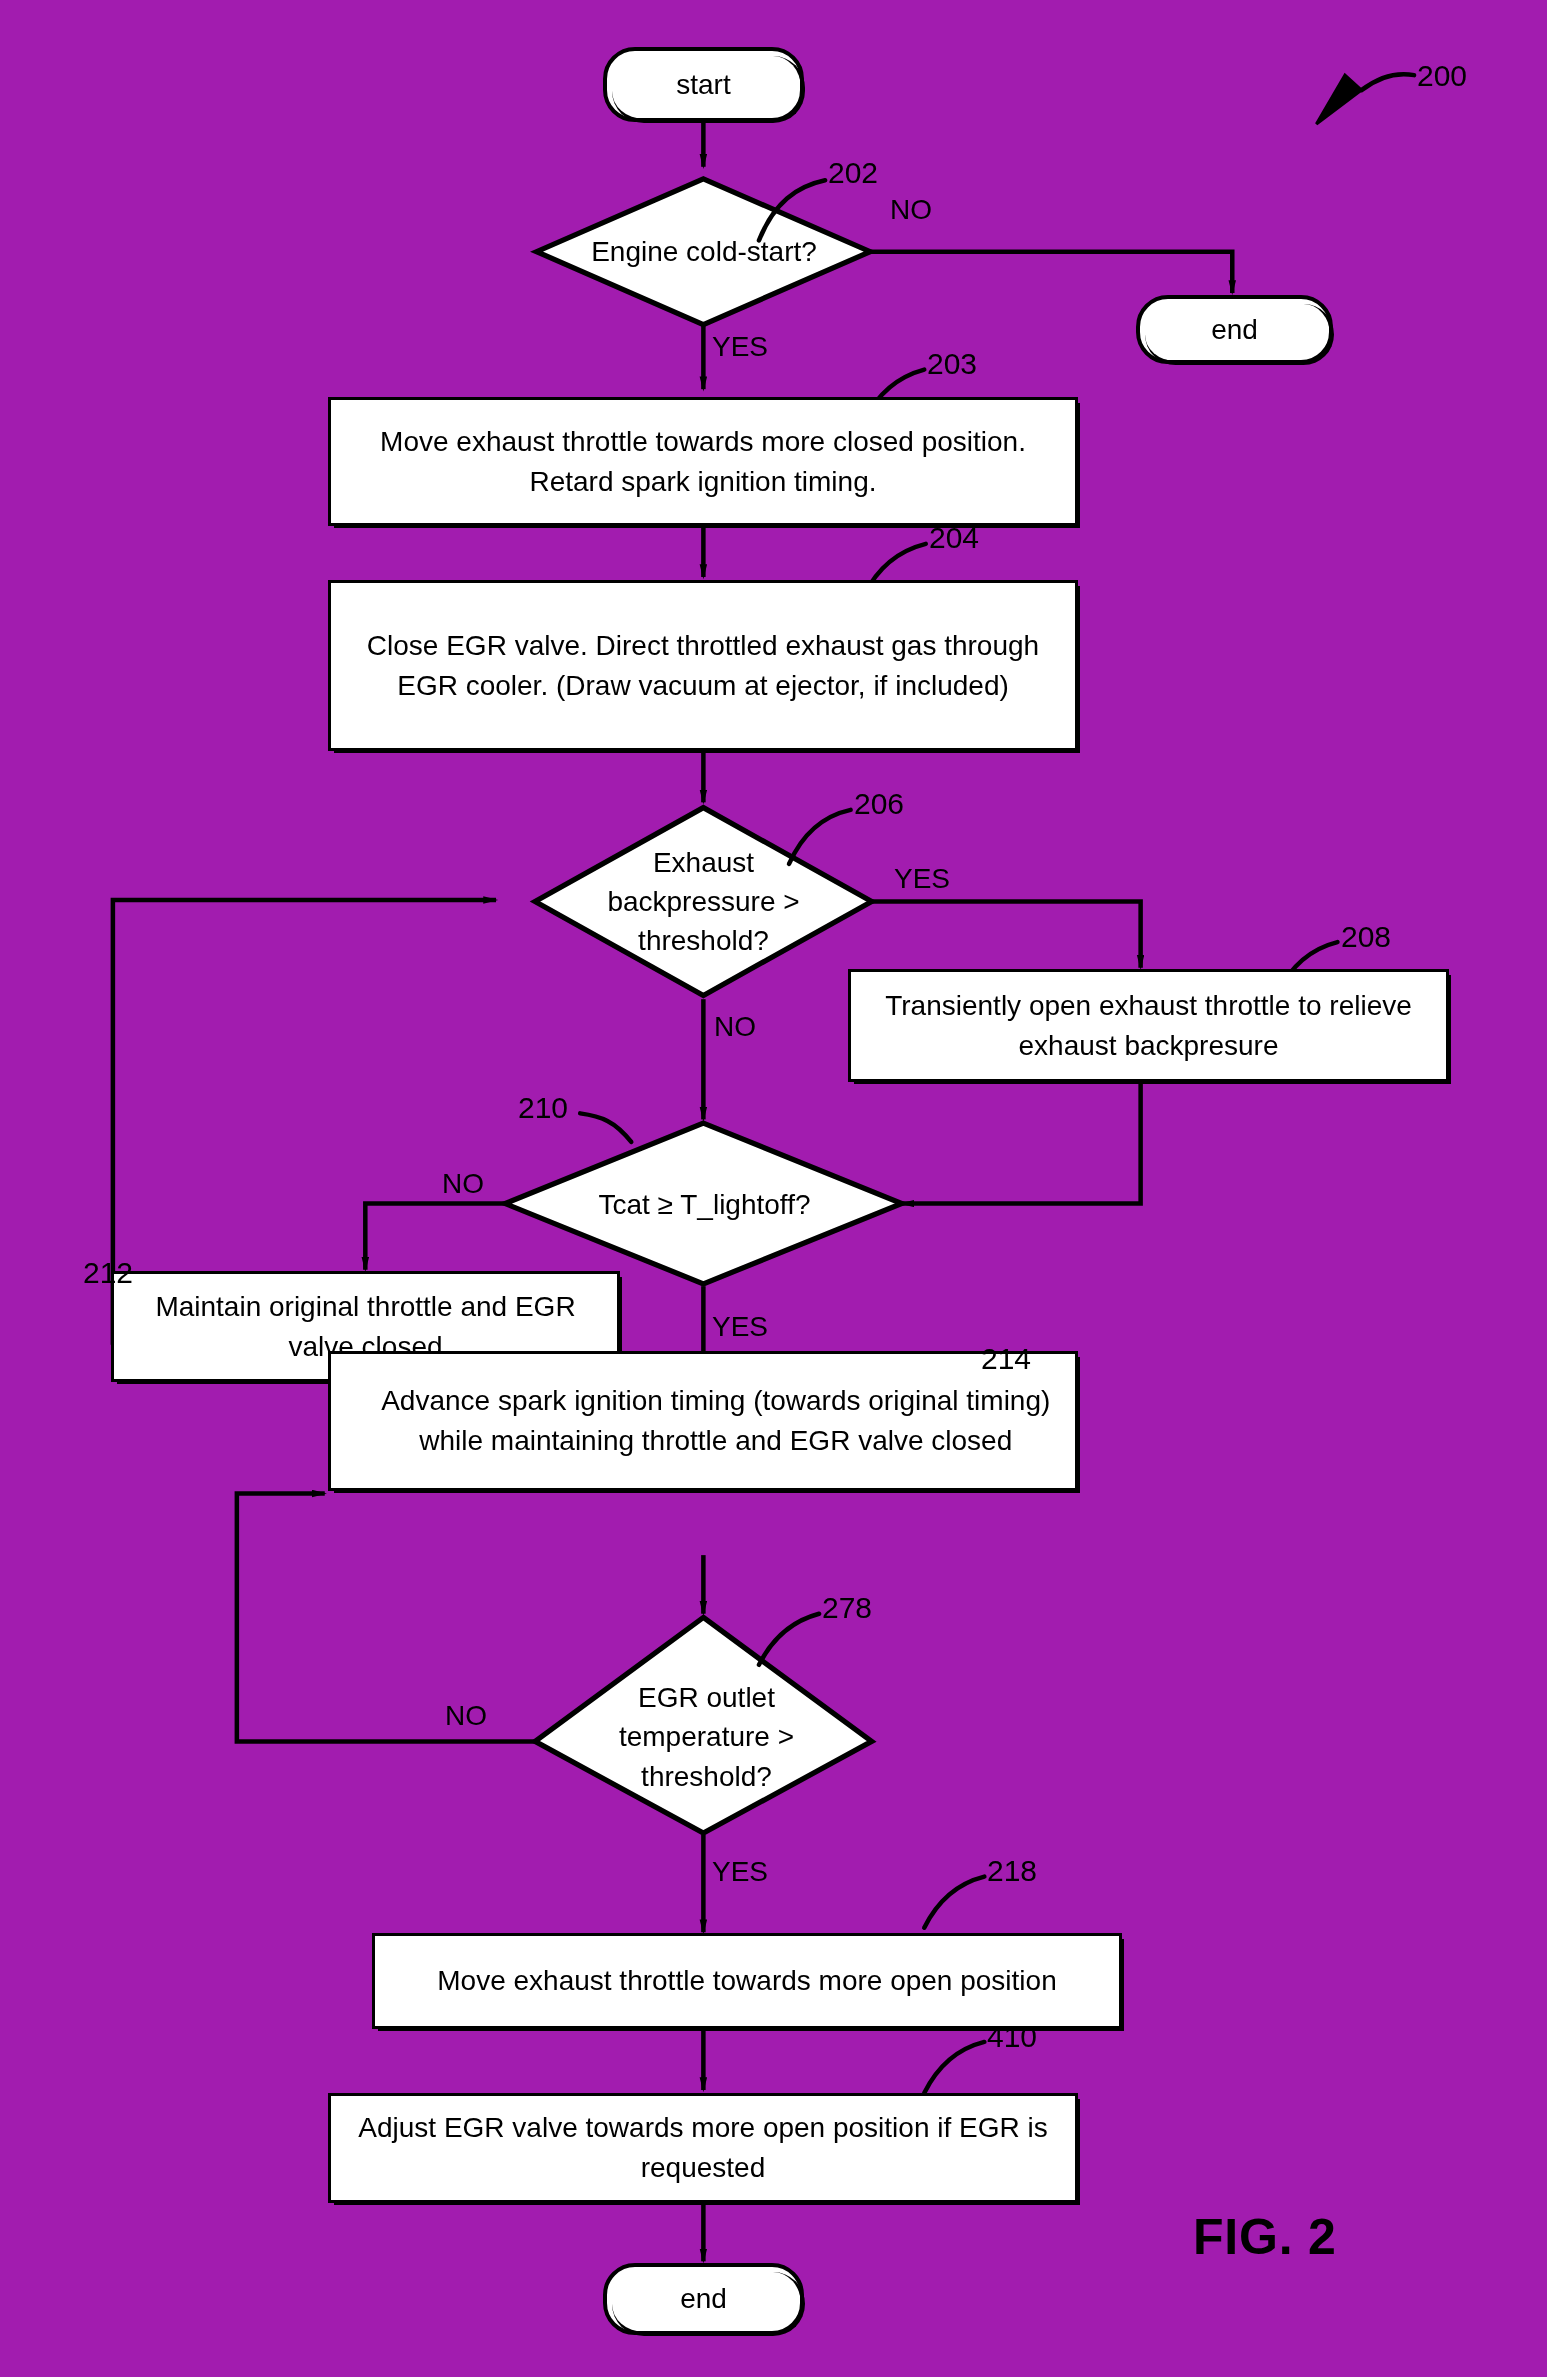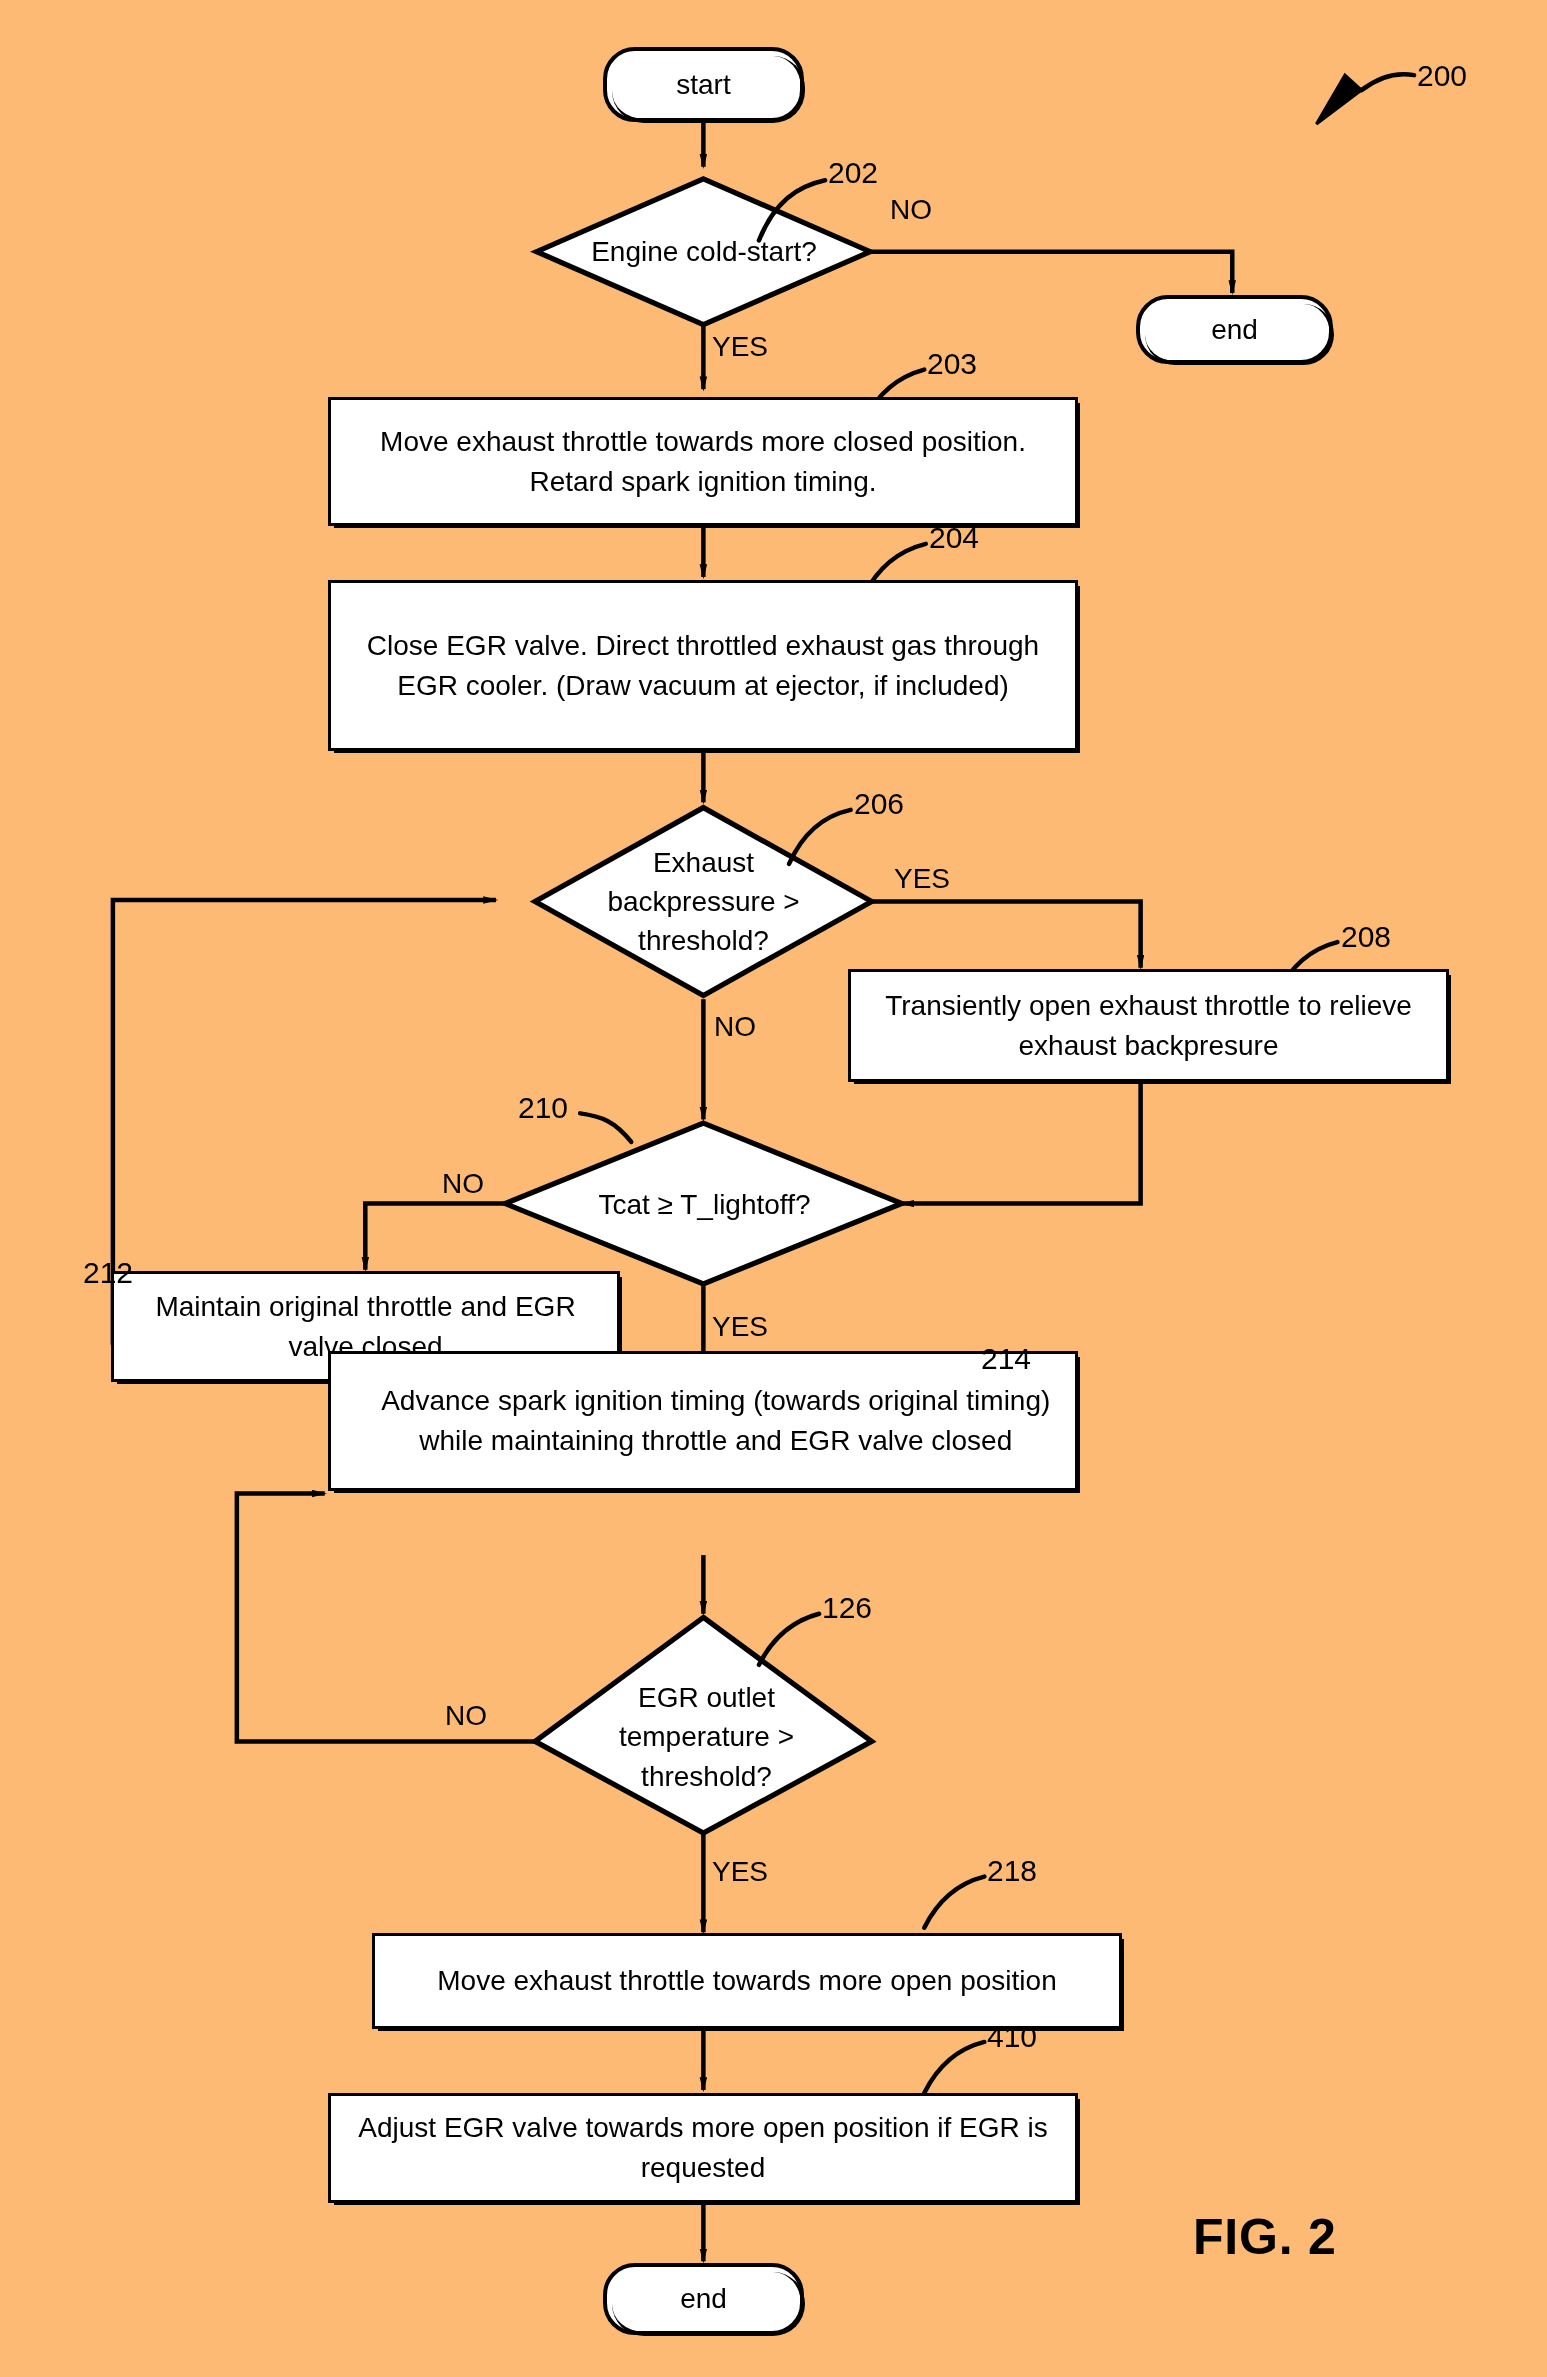--- a/index.html
+++ b/index.html
@@ -5,21 +5,21 @@
 <style>
   html, body {
     margin: 0;
     padding: 0;
     background: #ffffff;
   }
   #page {
     position: relative;
     width: 1548px;
     height: 2377px;
-    background: #fdba74;
+    background: #a21caf;
     font-family: "Liberation Sans", sans-serif;
     overflow: hidden;
   }
   #vectors {
     position: absolute;
     left: 0;
     top: 0;
     width: 1548px;
     height: 2377px;
   }
@@ -256,21 +256,21 @@
   <div class="tag" style="left:712px; top:1856px;">YES</div>
 
   <div class="refnum" style="left:828px; top:156px;">202</div>
   <div class="refnum" style="left:927px; top:347px;">203</div>
   <div class="refnum" style="left:929px; top:521px;">204</div>
   <div class="refnum" style="left:854px; top:787px;">206</div>
   <div class="refnum" style="left:1341px; top:920px;">208</div>
   <div class="refnum" style="left:518px; top:1091px;">210</div>
   <div class="refnum" style="left:83px; top:1256px;">212</div>
   <div class="refnum" style="left:943px; top:1342px;margin-left:38px;">214</div>
-  <div class="refnum" style="left:822px; top:1591px;">126</div>
+  <div class="refnum" style="left:822px; top:1591px;">278</div>
   <div class="refnum" style="left:987px; top:1854px;">218</div>
   <div class="refnum" style="left:987px; top:2020px;">410</div>
 
   <div class="refnum" style="left:1417px; top:59px;">200</div>
 
   <div class="figlabel" style="left:1193px; top:2208px;">FIG. 2</div>
 
 </div>
 
 

